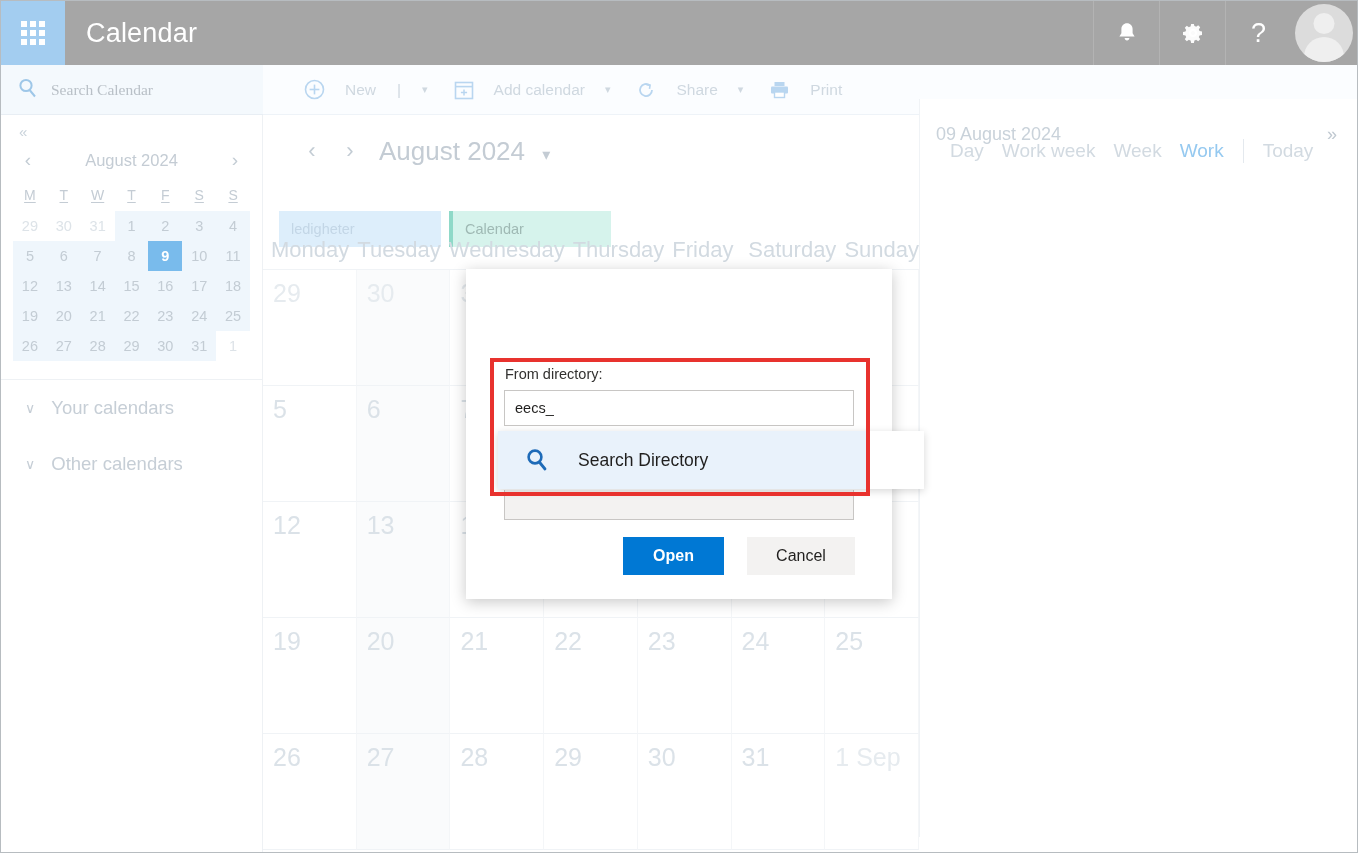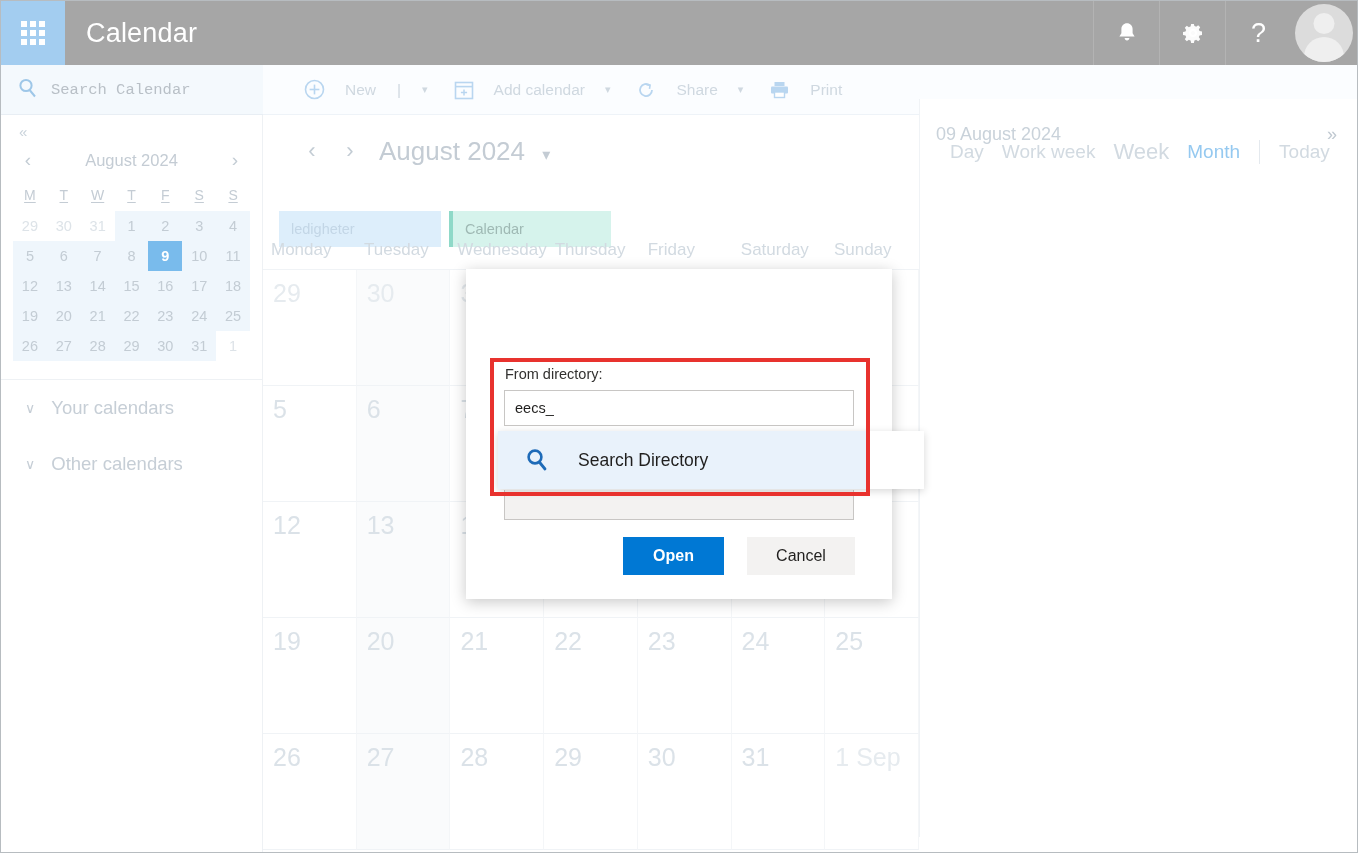--- a/index.html
+++ b/index.html
@@ -64,21 +64,21 @@
 
   
   .searchrow {
     position: absolute; left: 0; top: 64px; width: 262px; height: 50px;
     background: #f4f9fd; display: flex; align-items: center;
     border-bottom: 1px solid #e8eef4;
   }
   .searchrow .mag { margin-left: 16px; margin-right: 12px; }
   .search-input {
     border: none; outline: none; background: transparent;
-    font-family: Liberation Mono, monospace; font-size: 15.5px;
+    font-family: Liberation Serif, serif; font-size: 15.5px;
     color: #b9c0c7; width: 180px;
   }
   .search-input::placeholder { color: #b9c0c7; }
 
   
   .toolbar {
     position: absolute; left: 262px; top: 64px; width: 1094px; height: 50px;
     background: #fbfdff; display: flex; align-items: center;
     border-bottom: 1px solid #eef3f8;
   }
@@ -162,21 +162,21 @@
     height: 36px; display: flex; align-items: center; padding: 0 12px;
     font-size: 14.5px; color: #c9d2da; cursor: pointer; min-width: 162px; margin-top: 24px;
   }
   .cal-tab.blue { background: #ddeefb; color: #c3d6e6; }
   .cal-tab.green { background: #d6f3ec; color: #9fb9b4; border-left: 4px solid #8fd9c8; }
   .dow-row {
     display: grid; grid-template-columns: repeat(7, 1fr);
     height: 38px; align-items: center; margin-top: 18px;
   }
   .dow-row div {
-    color: #d2dae1; font-size: 17px; padding-left: 8px;
+    color: #d2dae1; font-size: 22px; padding-left: 8px;
   }
   .month-grid {
     display: grid; grid-template-columns: repeat(7, 1fr);
     grid-template-rows: repeat(5, 116px);
     border-top: 1px solid #f0f3f6;
   }
   .mcell {
     border-right: 1px solid #f4f6f8; border-bottom: 1px solid #f0f3f6;
     padding: 9px 0 0 10px; color: #dbe2e8; font-size: 25px; font-weight: 300;
     cursor: pointer;
@@ -478,22 +478,22 @@
         <div class="mcell">29</div>
         <div class="mcell">30</div>
         <div class="mcell">31</div>
         <div class="mcell dim">1 Sep</div>
       </div>
   </div>
 
   <div style="position:absolute;left:940px;top:138px;display:flex;align-items:center;gap:0;z-index:5;" id="view-switcher">
       <div style="font-size: 19px; padding: 0px 9px; cursor: pointer; color: rgb(210, 218, 225);">Day</div>
       <div style="font-size: 19px; padding: 0px 9px; cursor: pointer; color: rgb(210, 218, 225);">Work week</div>
-      <div style="font-size: 22px; padding: 0px 9px; cursor: pointer; color: rgb(210, 218, 225);">Week</div>
-      <div style="font-size: 19px; padding: 0px 9px; cursor: pointer; color: rgb(149, 201, 240);">Month</div>
+      <div style="font-size: 19px; padding: 0px 9px; cursor: pointer; color: rgb(210, 218, 225);">Week</div>
+      <div style="font-size: 19px; padding: 0px 9px; cursor: pointer; color: rgb(149, 201, 240);">Work</div>
       <div style="width: 1px; height: 24px; background: rgb(228, 233, 238); margin: 0px 10px;"></div>
       <div style="font-size: 19px; padding: 0px 9px; cursor: pointer; color: rgb(210, 218, 225);">Today</div>
     </div>
 
   <div class="agenda">
     <div class="agenda-head">
       <div class="agenda-date">09 August 2024</div>
       <div class="agenda-exp">»</div>
     </div>
   </div>

